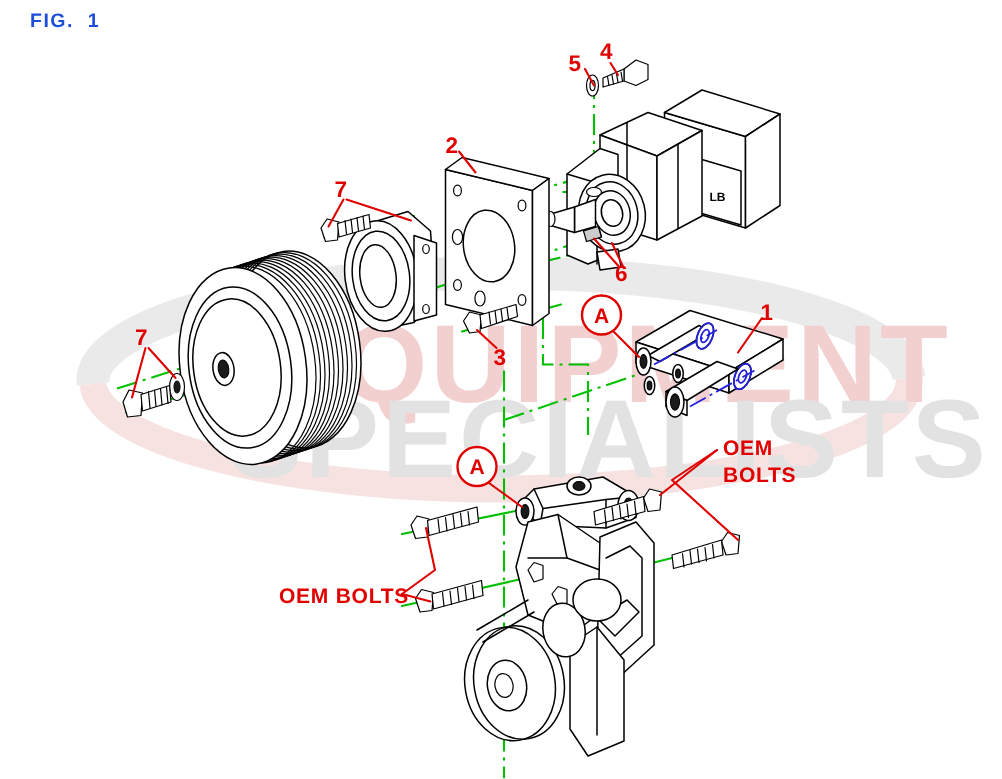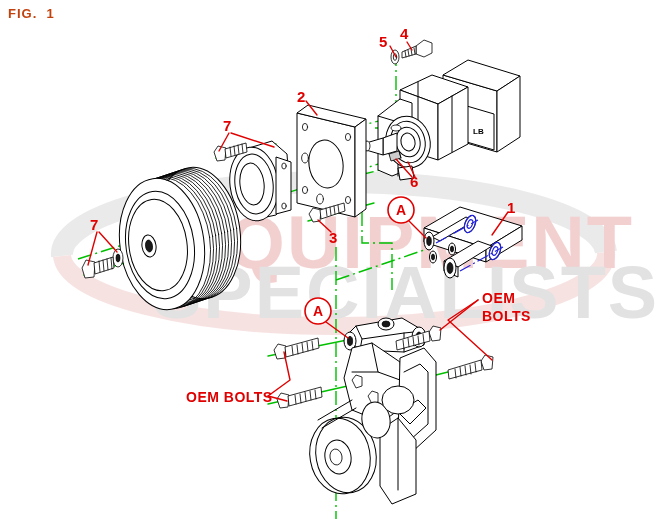--- a/index.html
+++ b/index.html
@@ -12,27 +12,27 @@
   }
   #page {
     position: relative;
     width: 668px;
     height: 519px;
     background: #ffffff;
     overflow: hidden;
   }
   #fig-label {
     position: absolute;
-    left: 8px;
+    left: 20px;
     top: 6px;
     font-family: "Liberation Sans", sans-serif;
     font-size: 13px;
     font-weight: bold;
     letter-spacing: 1px;
-    color: #c2410c;
+    color: #1d4ed8;
     white-space: pre;
   }
   svg.layer {
     position: absolute;
     left: 0;
     top: 0;
     width: 668px;
     height: 519px;
   }
   #watermark-layer { z-index: 1; }

